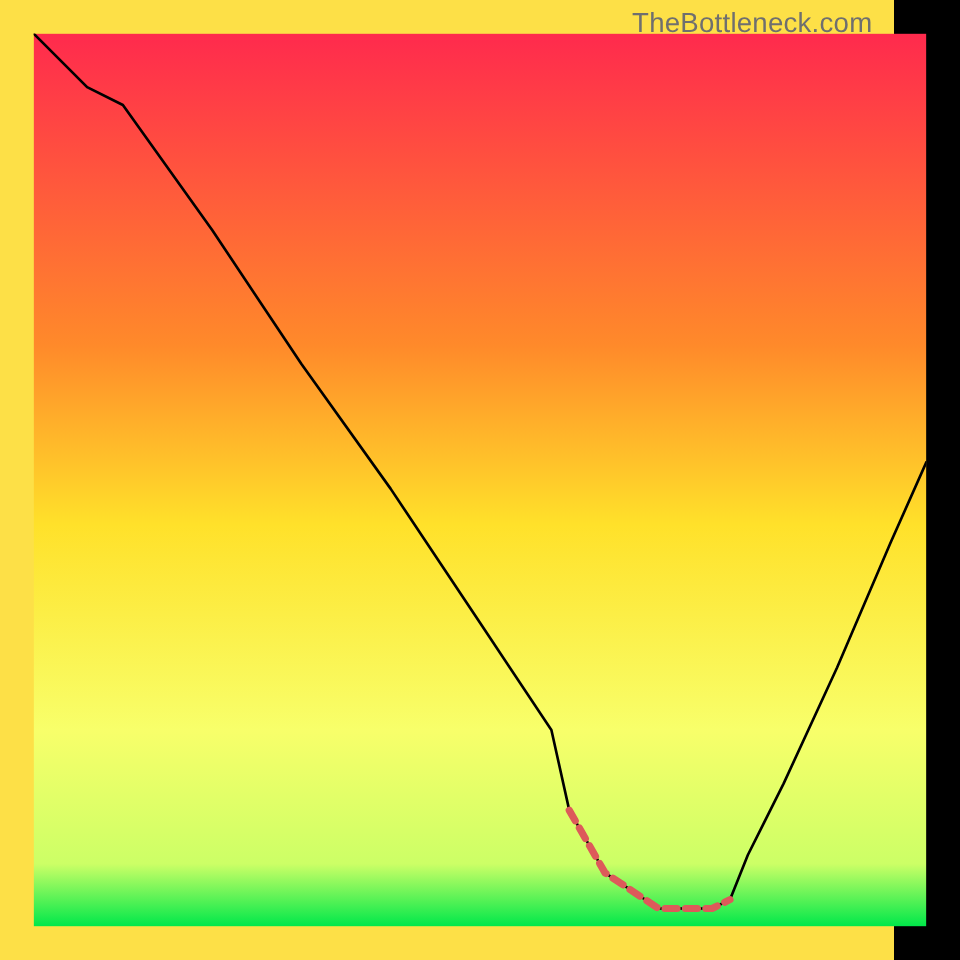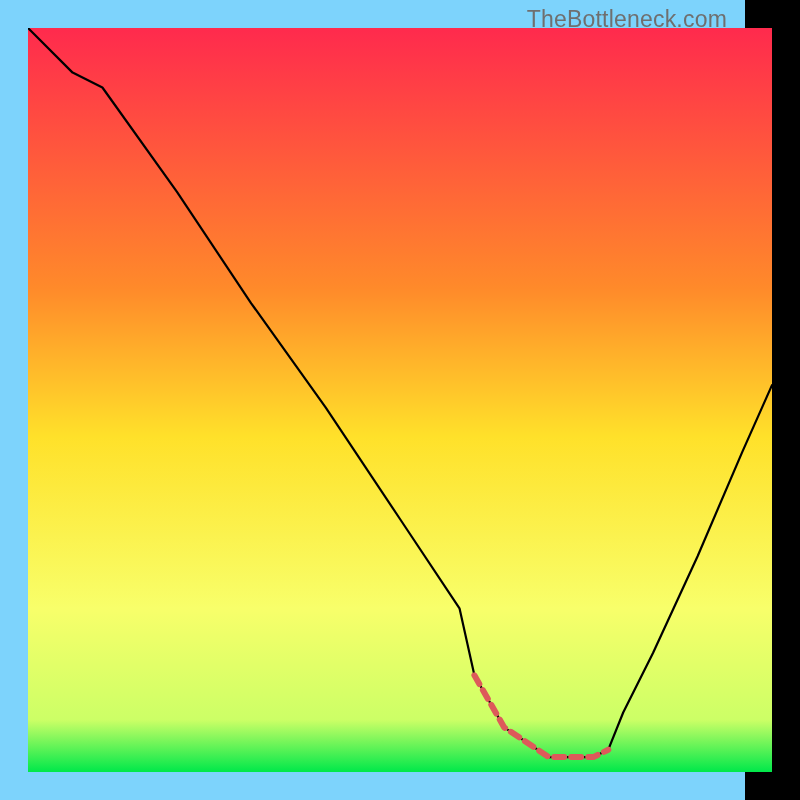--- a/index.html
+++ b/index.html
@@ -1,21 +1,21 @@
 <!DOCTYPE html>
 <html><head>
 <meta charset="utf-8">
 <style>
   * { margin: 0; padding: 0; box-sizing: border-box; }
   html, body { width: 800px; height: 800px; background: #000; overflow: hidden; font-family: Arial, sans-serif; }
   .frame {
     position: absolute;
     left: 0; top: 0;
     width: 745px; height: 800px;
-    background: #7dd3fc;
+    background: #fde047;
   }
   .watermark {
     position: absolute;
     top: 6px;
     right: 18px;
     color: #6f6f6f;
     font-size: 23px;
     font-weight: 400;
     letter-spacing: 0.2px;
     z-index: 30;

